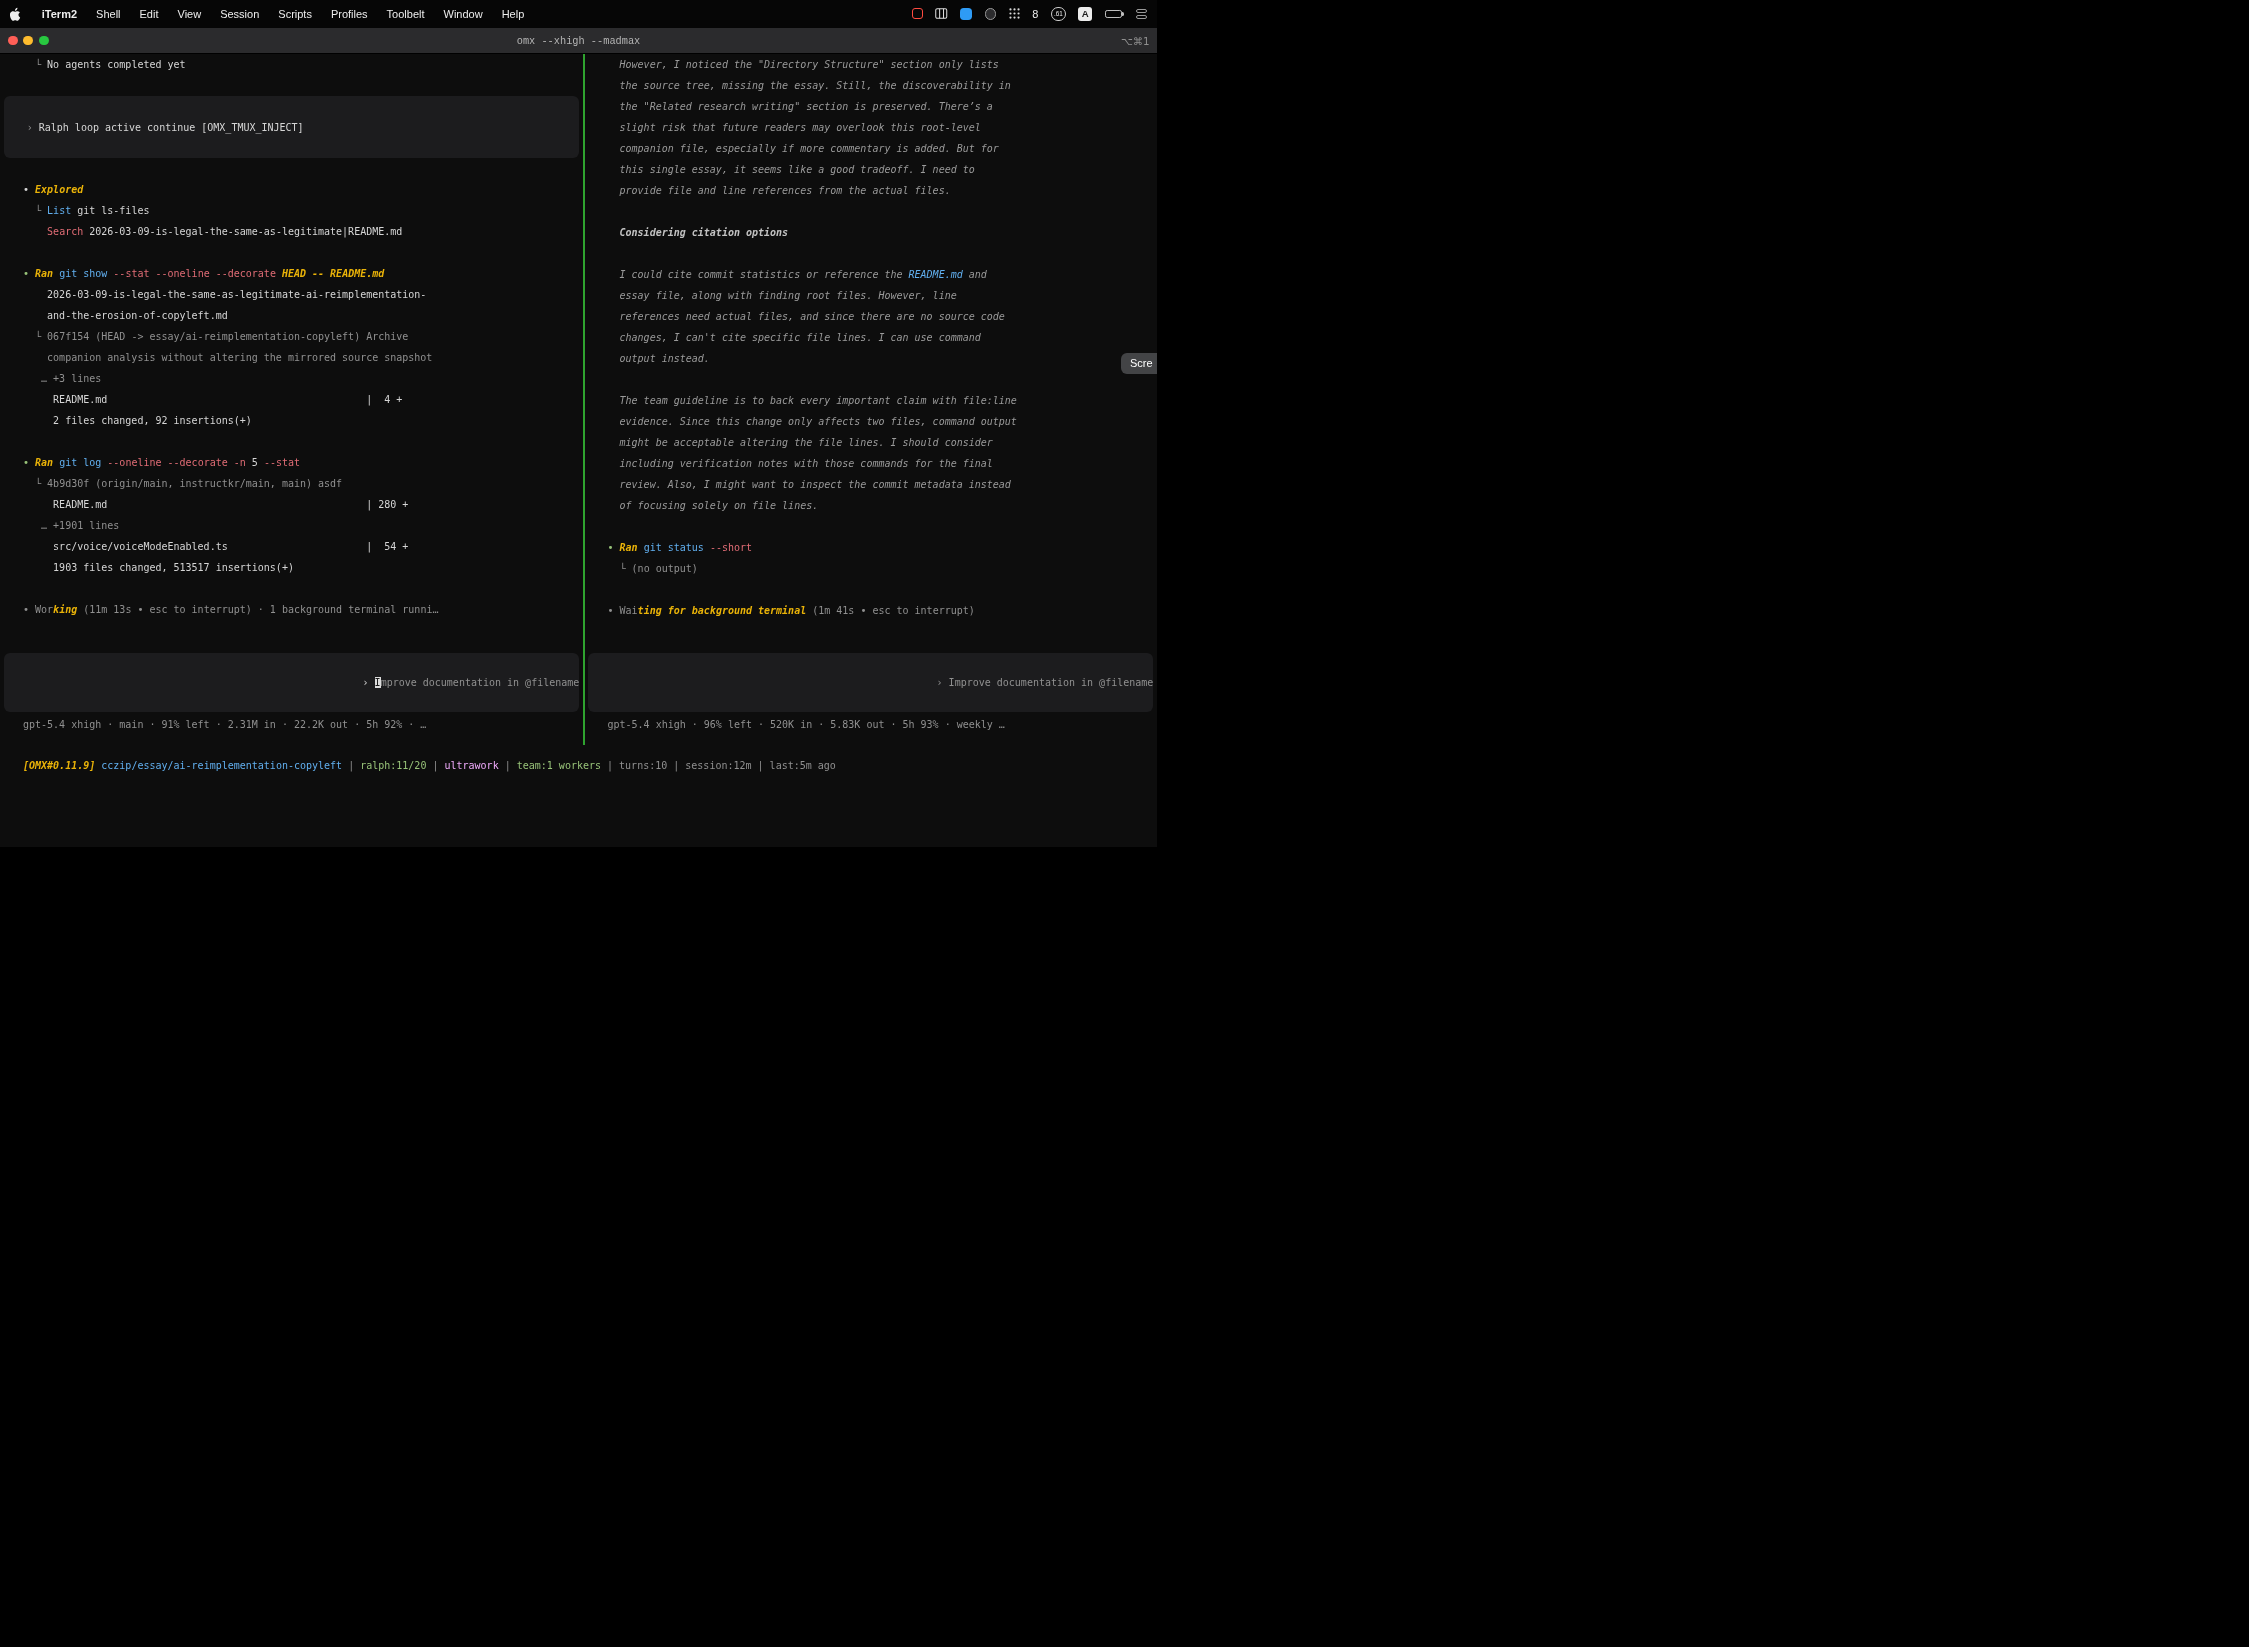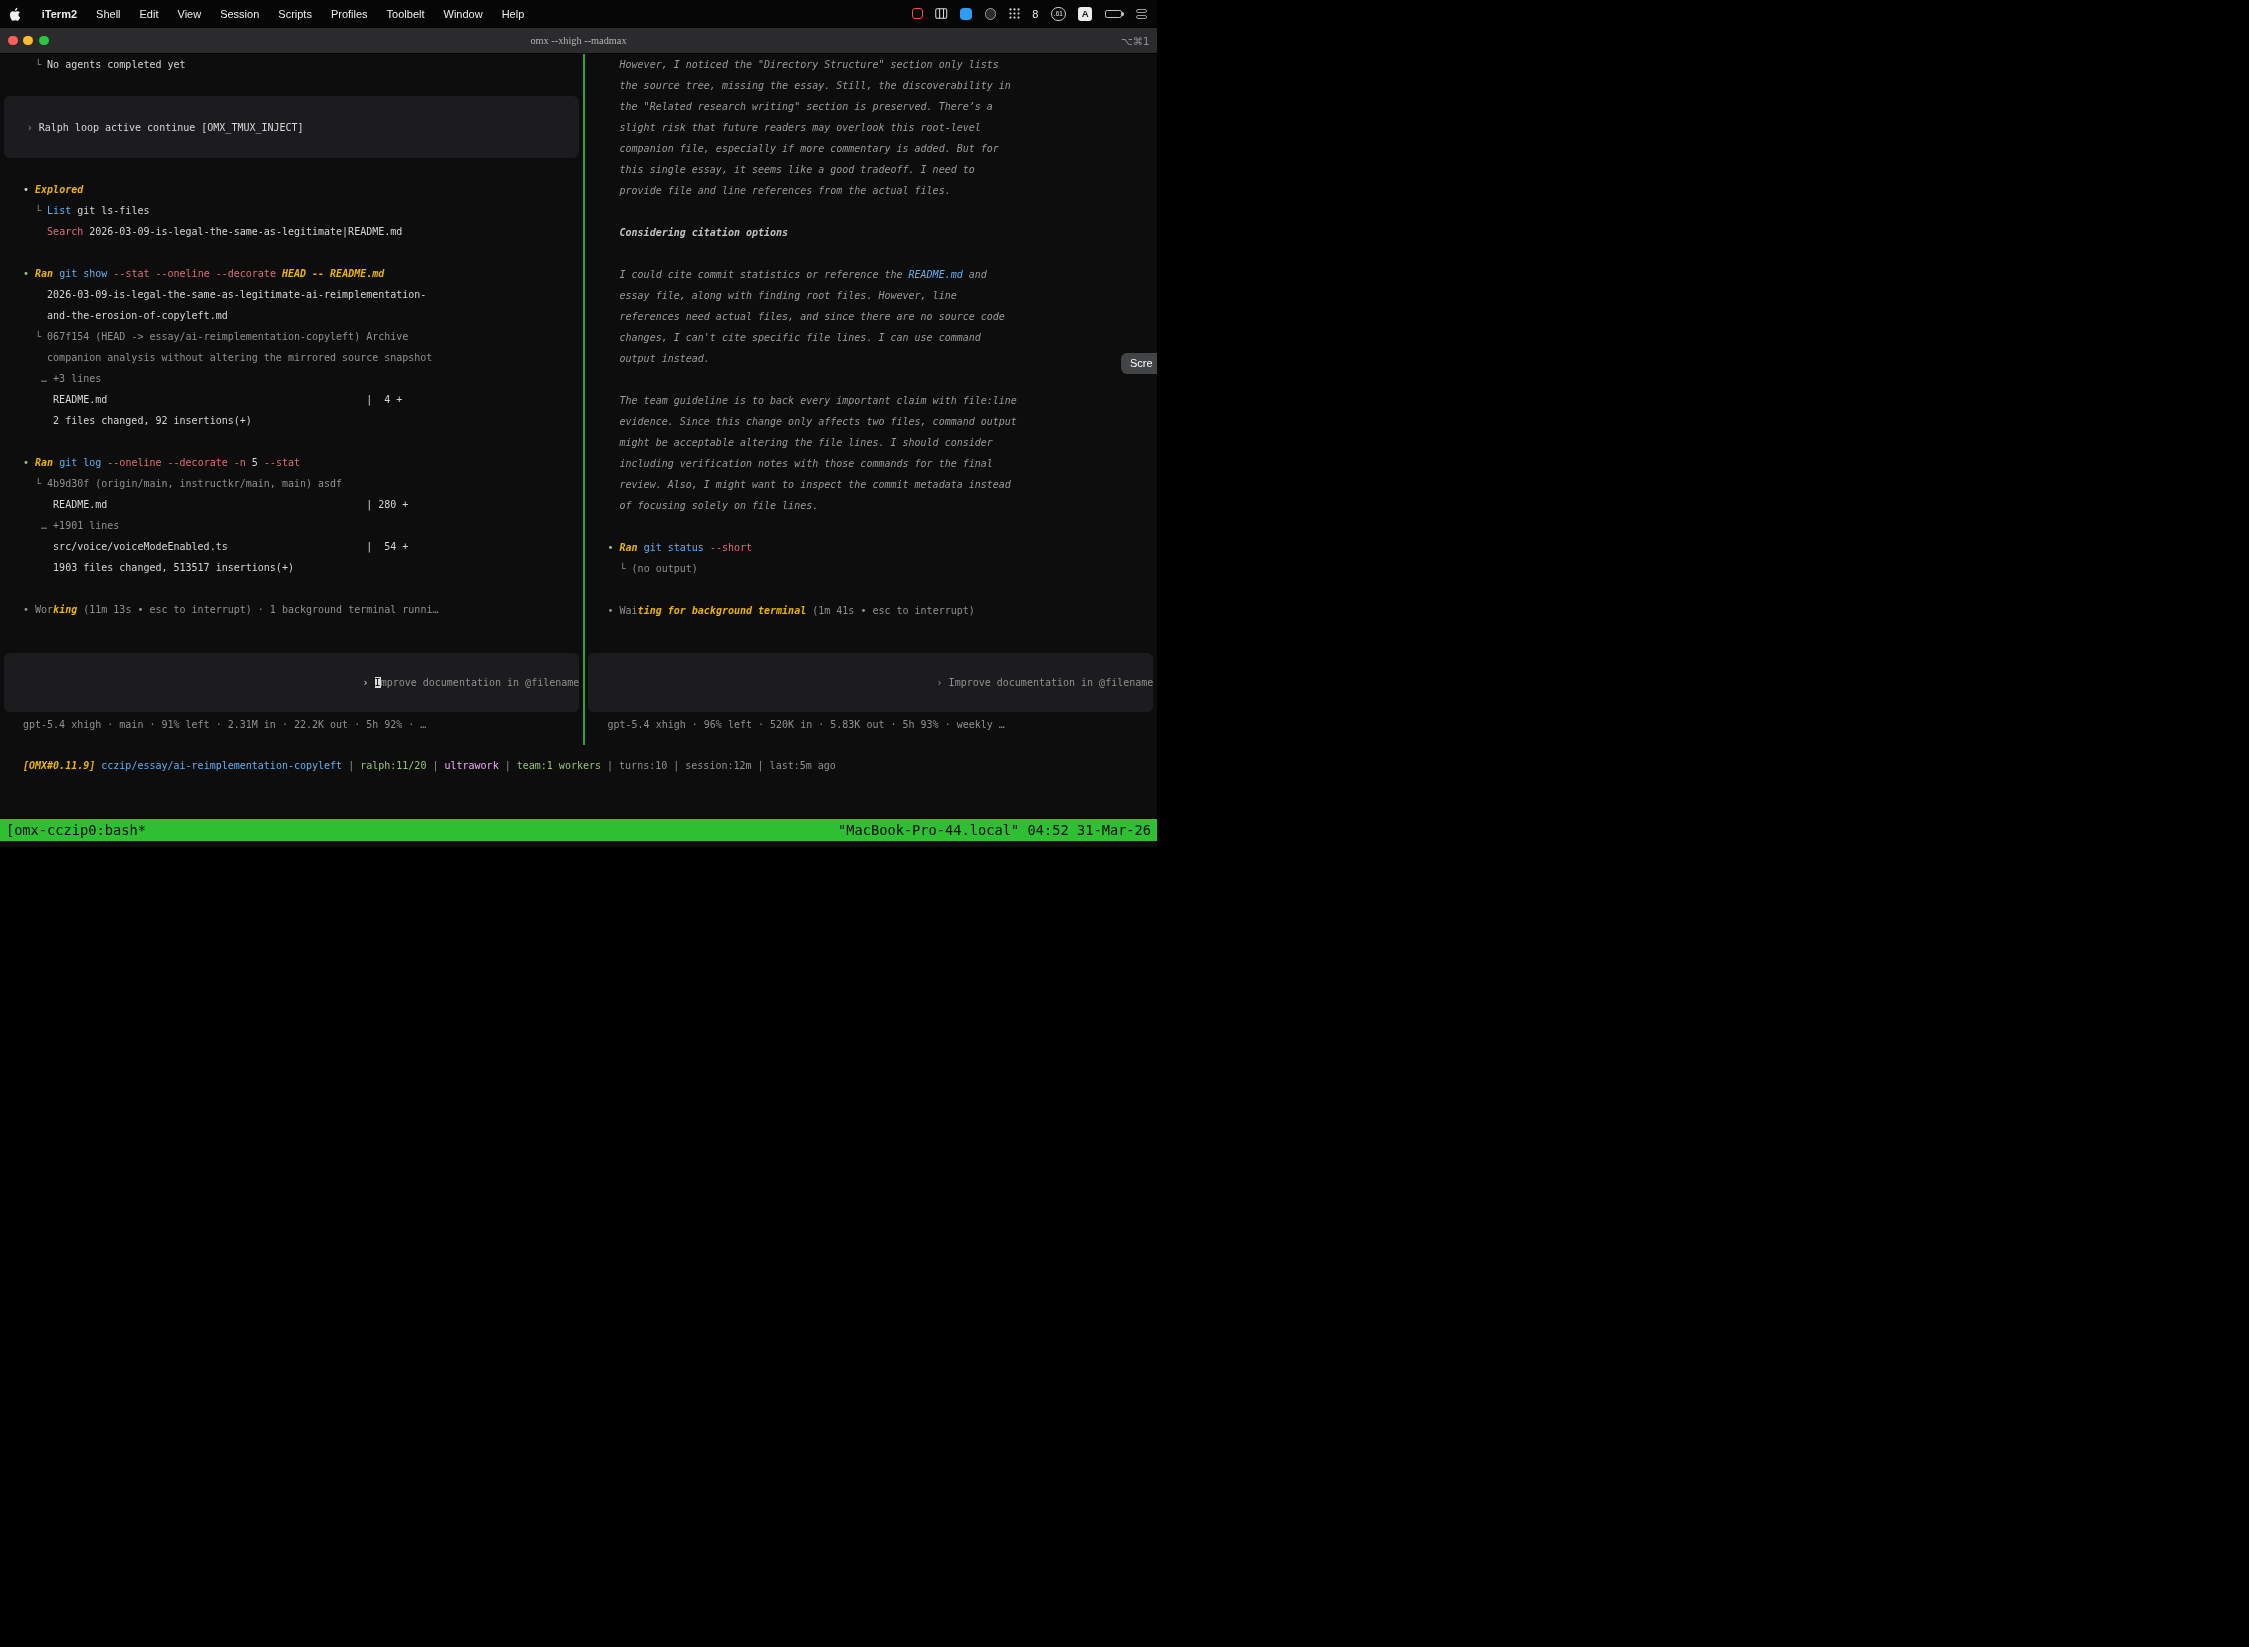--- a/index.html
+++ b/index.html
@@ -41,21 +41,21 @@
     height:26px; background:#2b2b2d; display:flex; align-items:center;
     position:relative; border-bottom:0.7px solid #000;
   }
   .traffic { display:flex; gap:5.9px; padding-left:8px; z-index:2; }
   .tl { width:9.6px; height:9.6px; border-radius:50%; }
   .tl-close { background:#ff5f57; }
   .tl-min { background:#febc2e; }
   .tl-zoom { background:#28c840; }
   .win-title {
     position:absolute; left:0; right:0; text-align:center; color:#b4b4b4;
-    font-size:10.3px; font-family:Liberation Serif, serif;
+    font-size:10.3px; font-family:Liberation Mono, monospace;
   }
   .win-shortcut { margin-left:auto; padding-right:7.4px; color:#8f8f8f; font-size:10.3px; z-index:2;
                   font-family:"DejaVu Sans", sans-serif; }
 
   
   .terminal { position:absolute; top:54px; left:0; right:0; bottom:0; background:#0d0d0d; }
   .panes { display:flex; height:691px; }
   .pane { position:relative; overflow:hidden; background:#0d0d0d; }
   .pane-left { width:583px; }
   .pane-right { flex:1; }
@@ -243,20 +243,16 @@
           <div class="panel input">
             <div class="line"><span class="c-dim">› </span><span class="c-dim">Improve documentation in @filename</span></div>
           </div>
           <div class="line"><span class="c-dim">gpt-5.4 xhigh · 96% left · 520K in · 5.83K out · 5h 93% · weekly …</span></div>
         </div>
     </div>
   </div>
   <div class="omx-line">
       <div class="line"><span class="c-bright">[OMX#0.11.9] </span><span class="c-blue">cczip/essay/ai-reimplementation-copyleft</span><span class="c-dim"> | </span><span class="c-green">ralph:11/20</span><span class="c-dim"> | </span><span class="c-mag">ultrawork</span><span class="c-dim"> | </span><span class="c-green">team:1 workers</span><span class="c-dim"> | </span><span class="c-dim">turns:10</span><span class="c-dim"> | </span><span class="c-dim">session:12m</span><span class="c-dim"> | </span><span class="c-dim">last:5m ago</span></div>
     </div>
-  <div class="tmux-bar">
-    <span class="tmux-left">[omx-cczip0:bash*</span>
-    <span class="tmux-right">"MacBook-Pro-44.local" 04:52 31-Mar-26</span>
-  </div>
 </div>
 
 <div class="screen-tab">Scre</div>
 
 
 </body></html>

